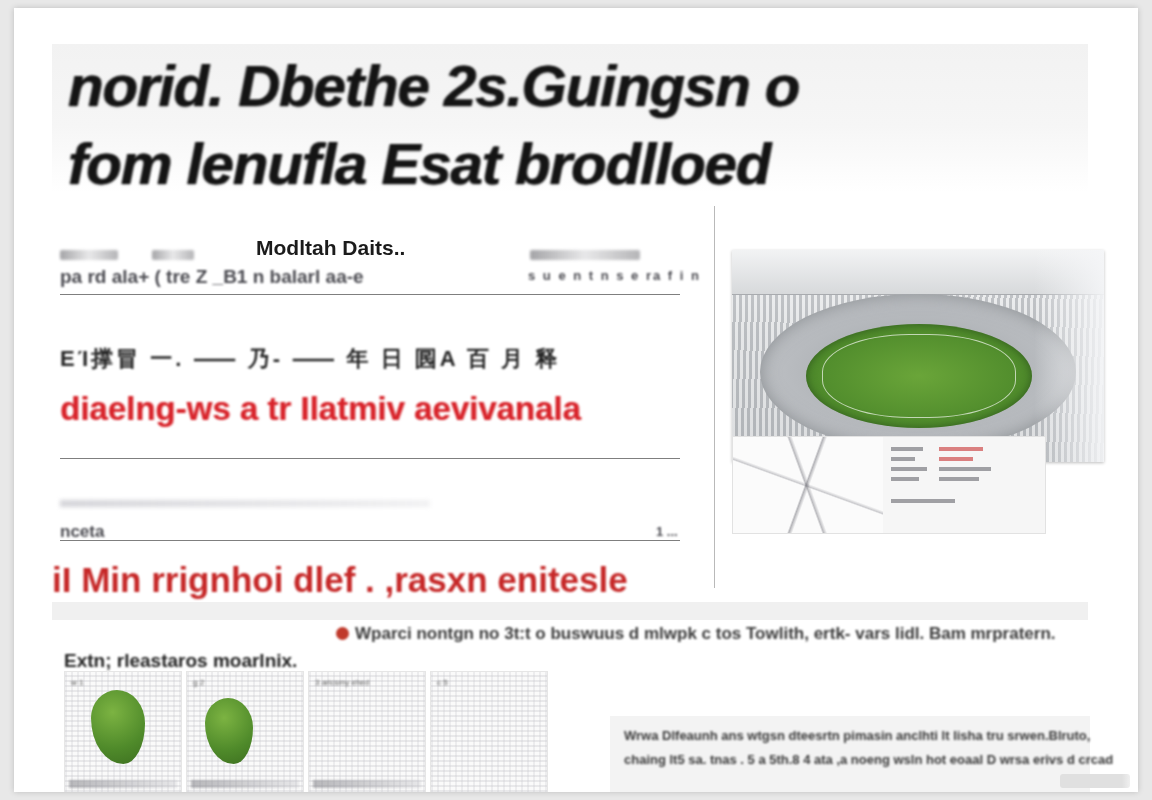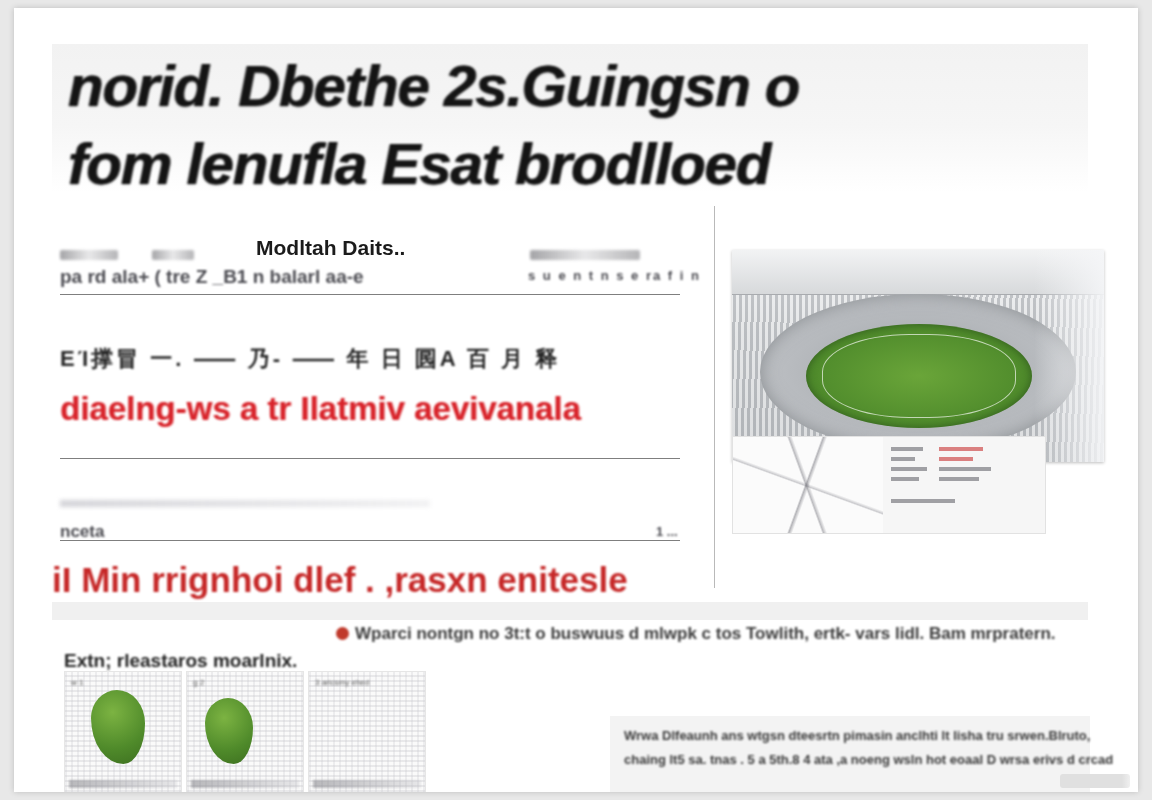--- a/index.html
+++ b/index.html
@@ -492,20 +492,24 @@
         <div class="thumb-caption"></div>
       </div>
 
       <div class="thumb">
         <div class="thumb-noise"></div>
         <div class="thumb-label">3 aricsmy ehed</div>
         <div class="thumb-caption"></div>
       </div>
 
 
+      <div class="thumb">
+        <div class="thumb-noise"></div>
+        <div class="thumb-label">c 5</div>
+      </div>
 
     </div>
 
     <div class="bottom-right-panel">
       <div class="br-line" style="top:12px;">Wrwa Dlfeaunh ans wtgsn dteesrtn pimasin anclhti lt lisha tru srwen.Blruto,</div>
       <div class="br-line" style="top:36px;">chaing lt5 sa. tnas .  5 a 5th.8 4 ata ,a noeng wsln hot eoaal D wrsa erivs d crcad</div>
     </div>
 
   </div>
 

